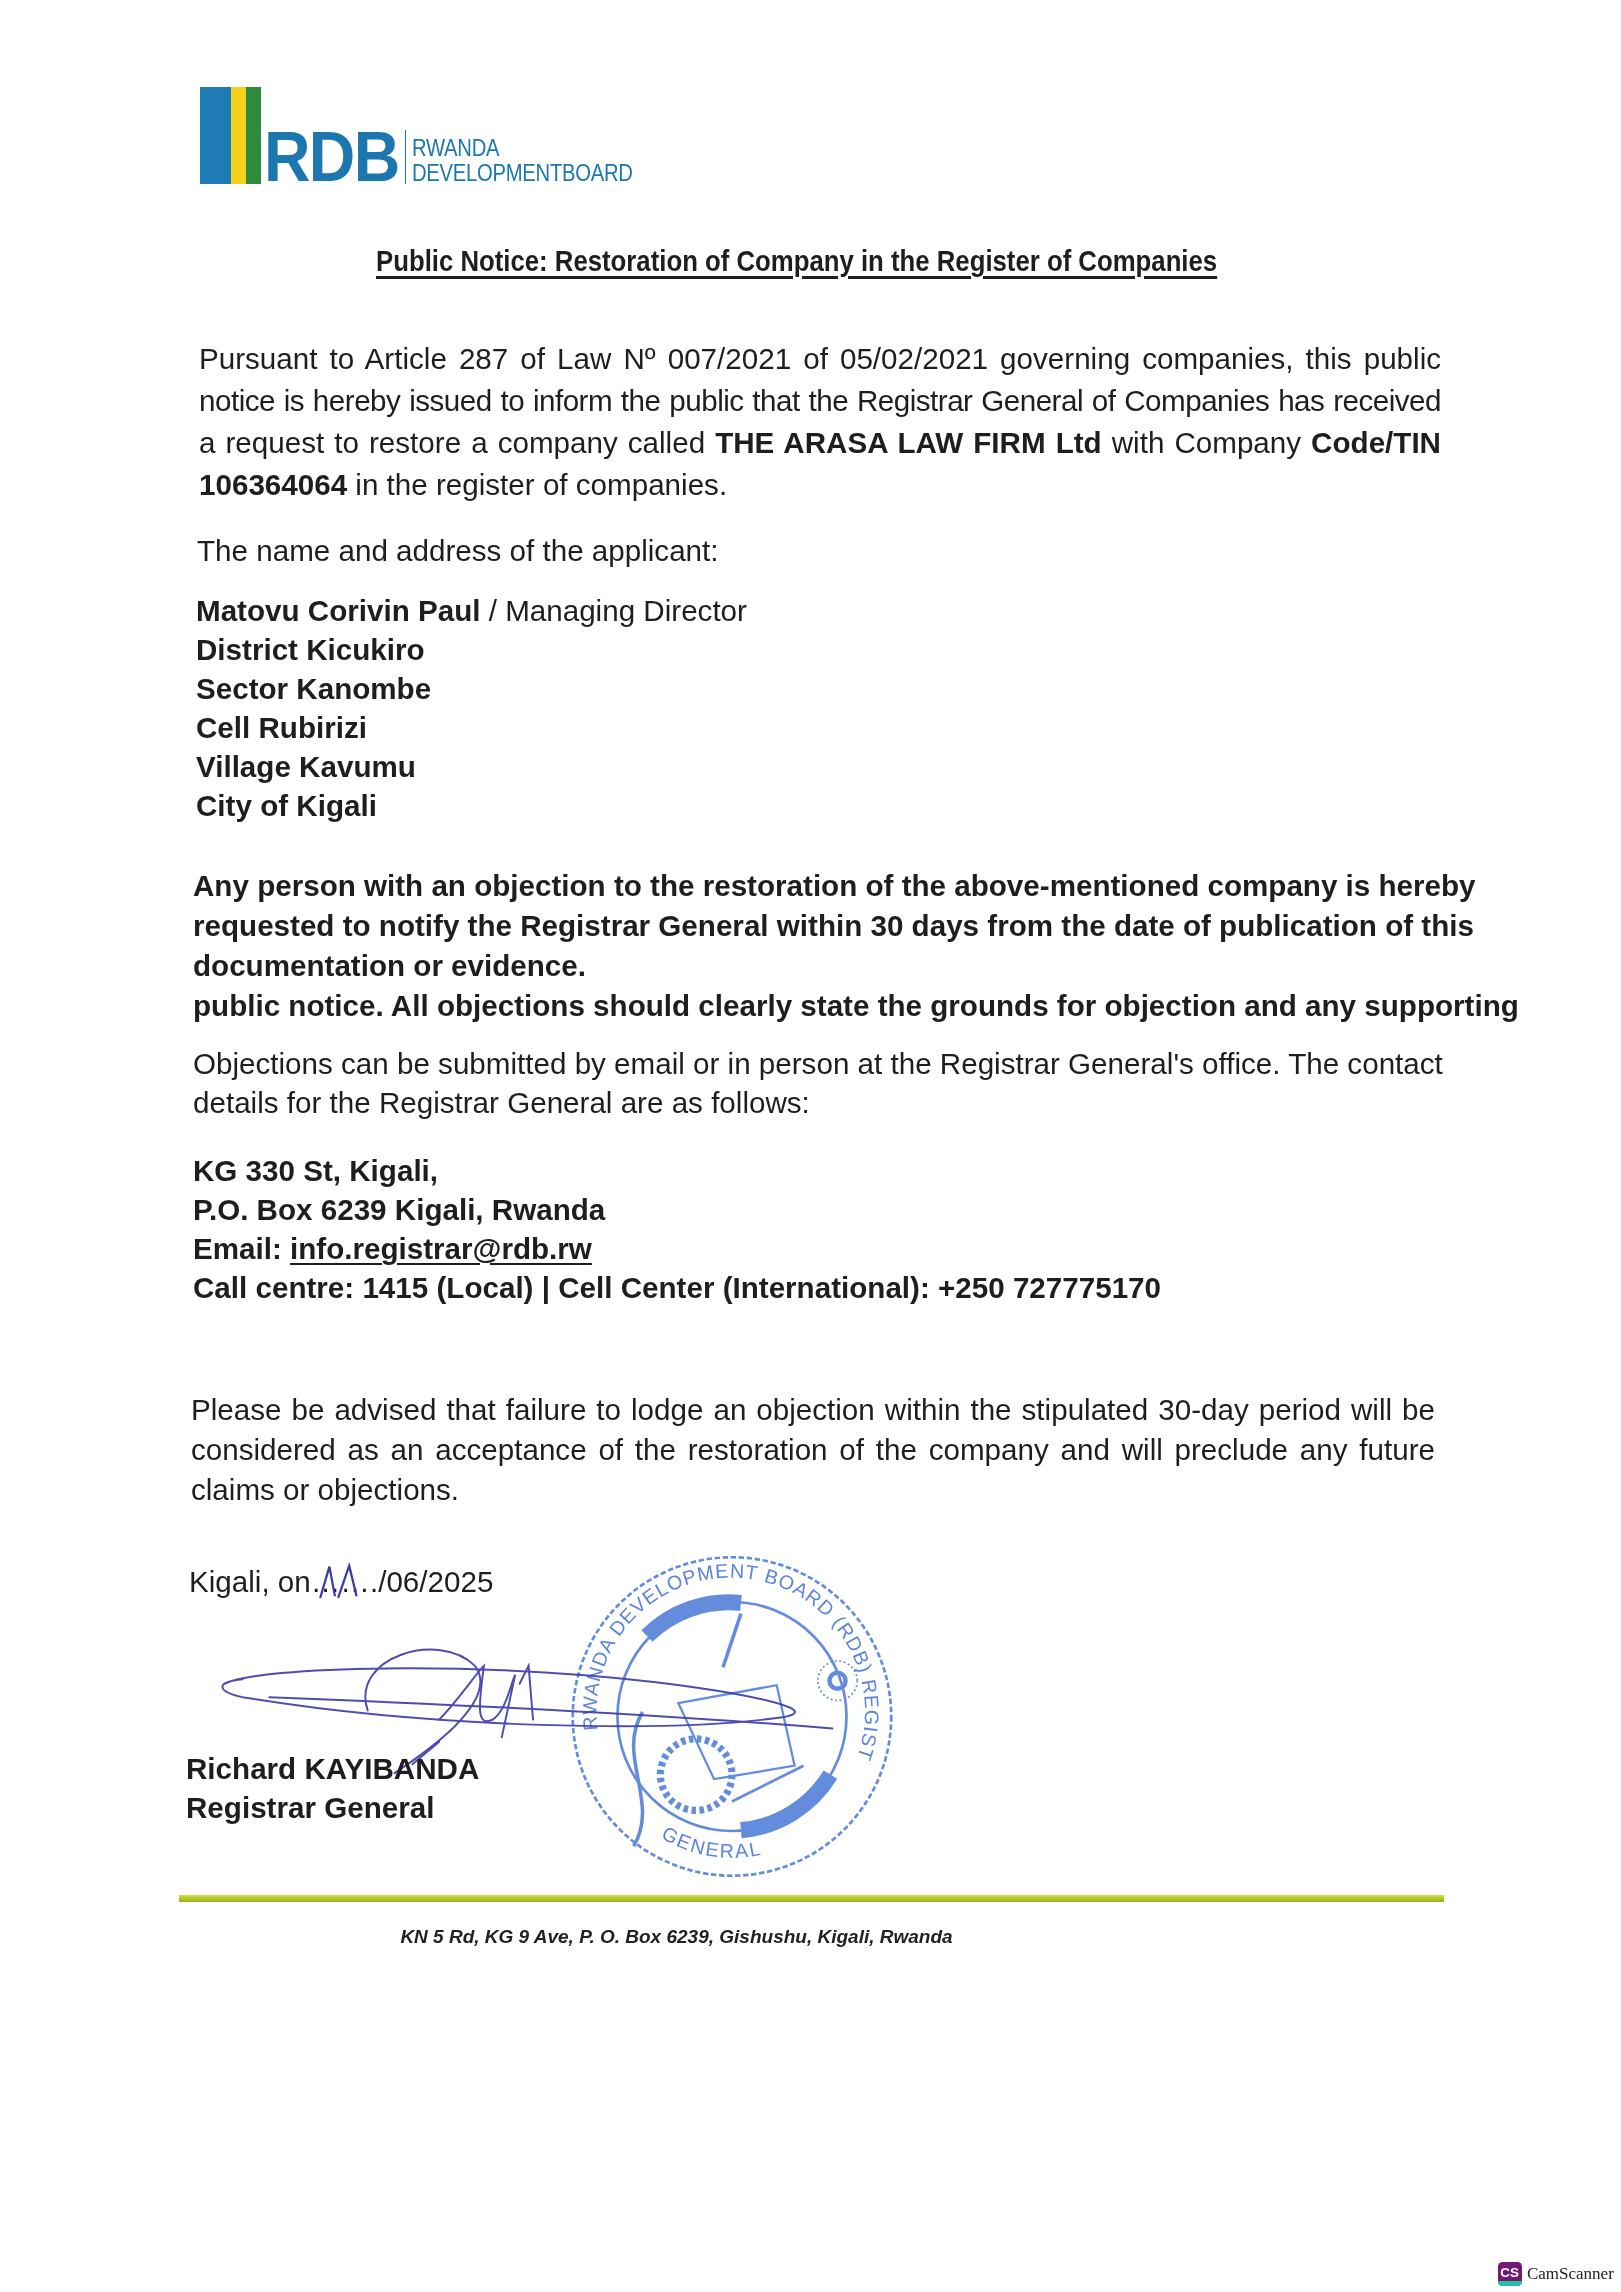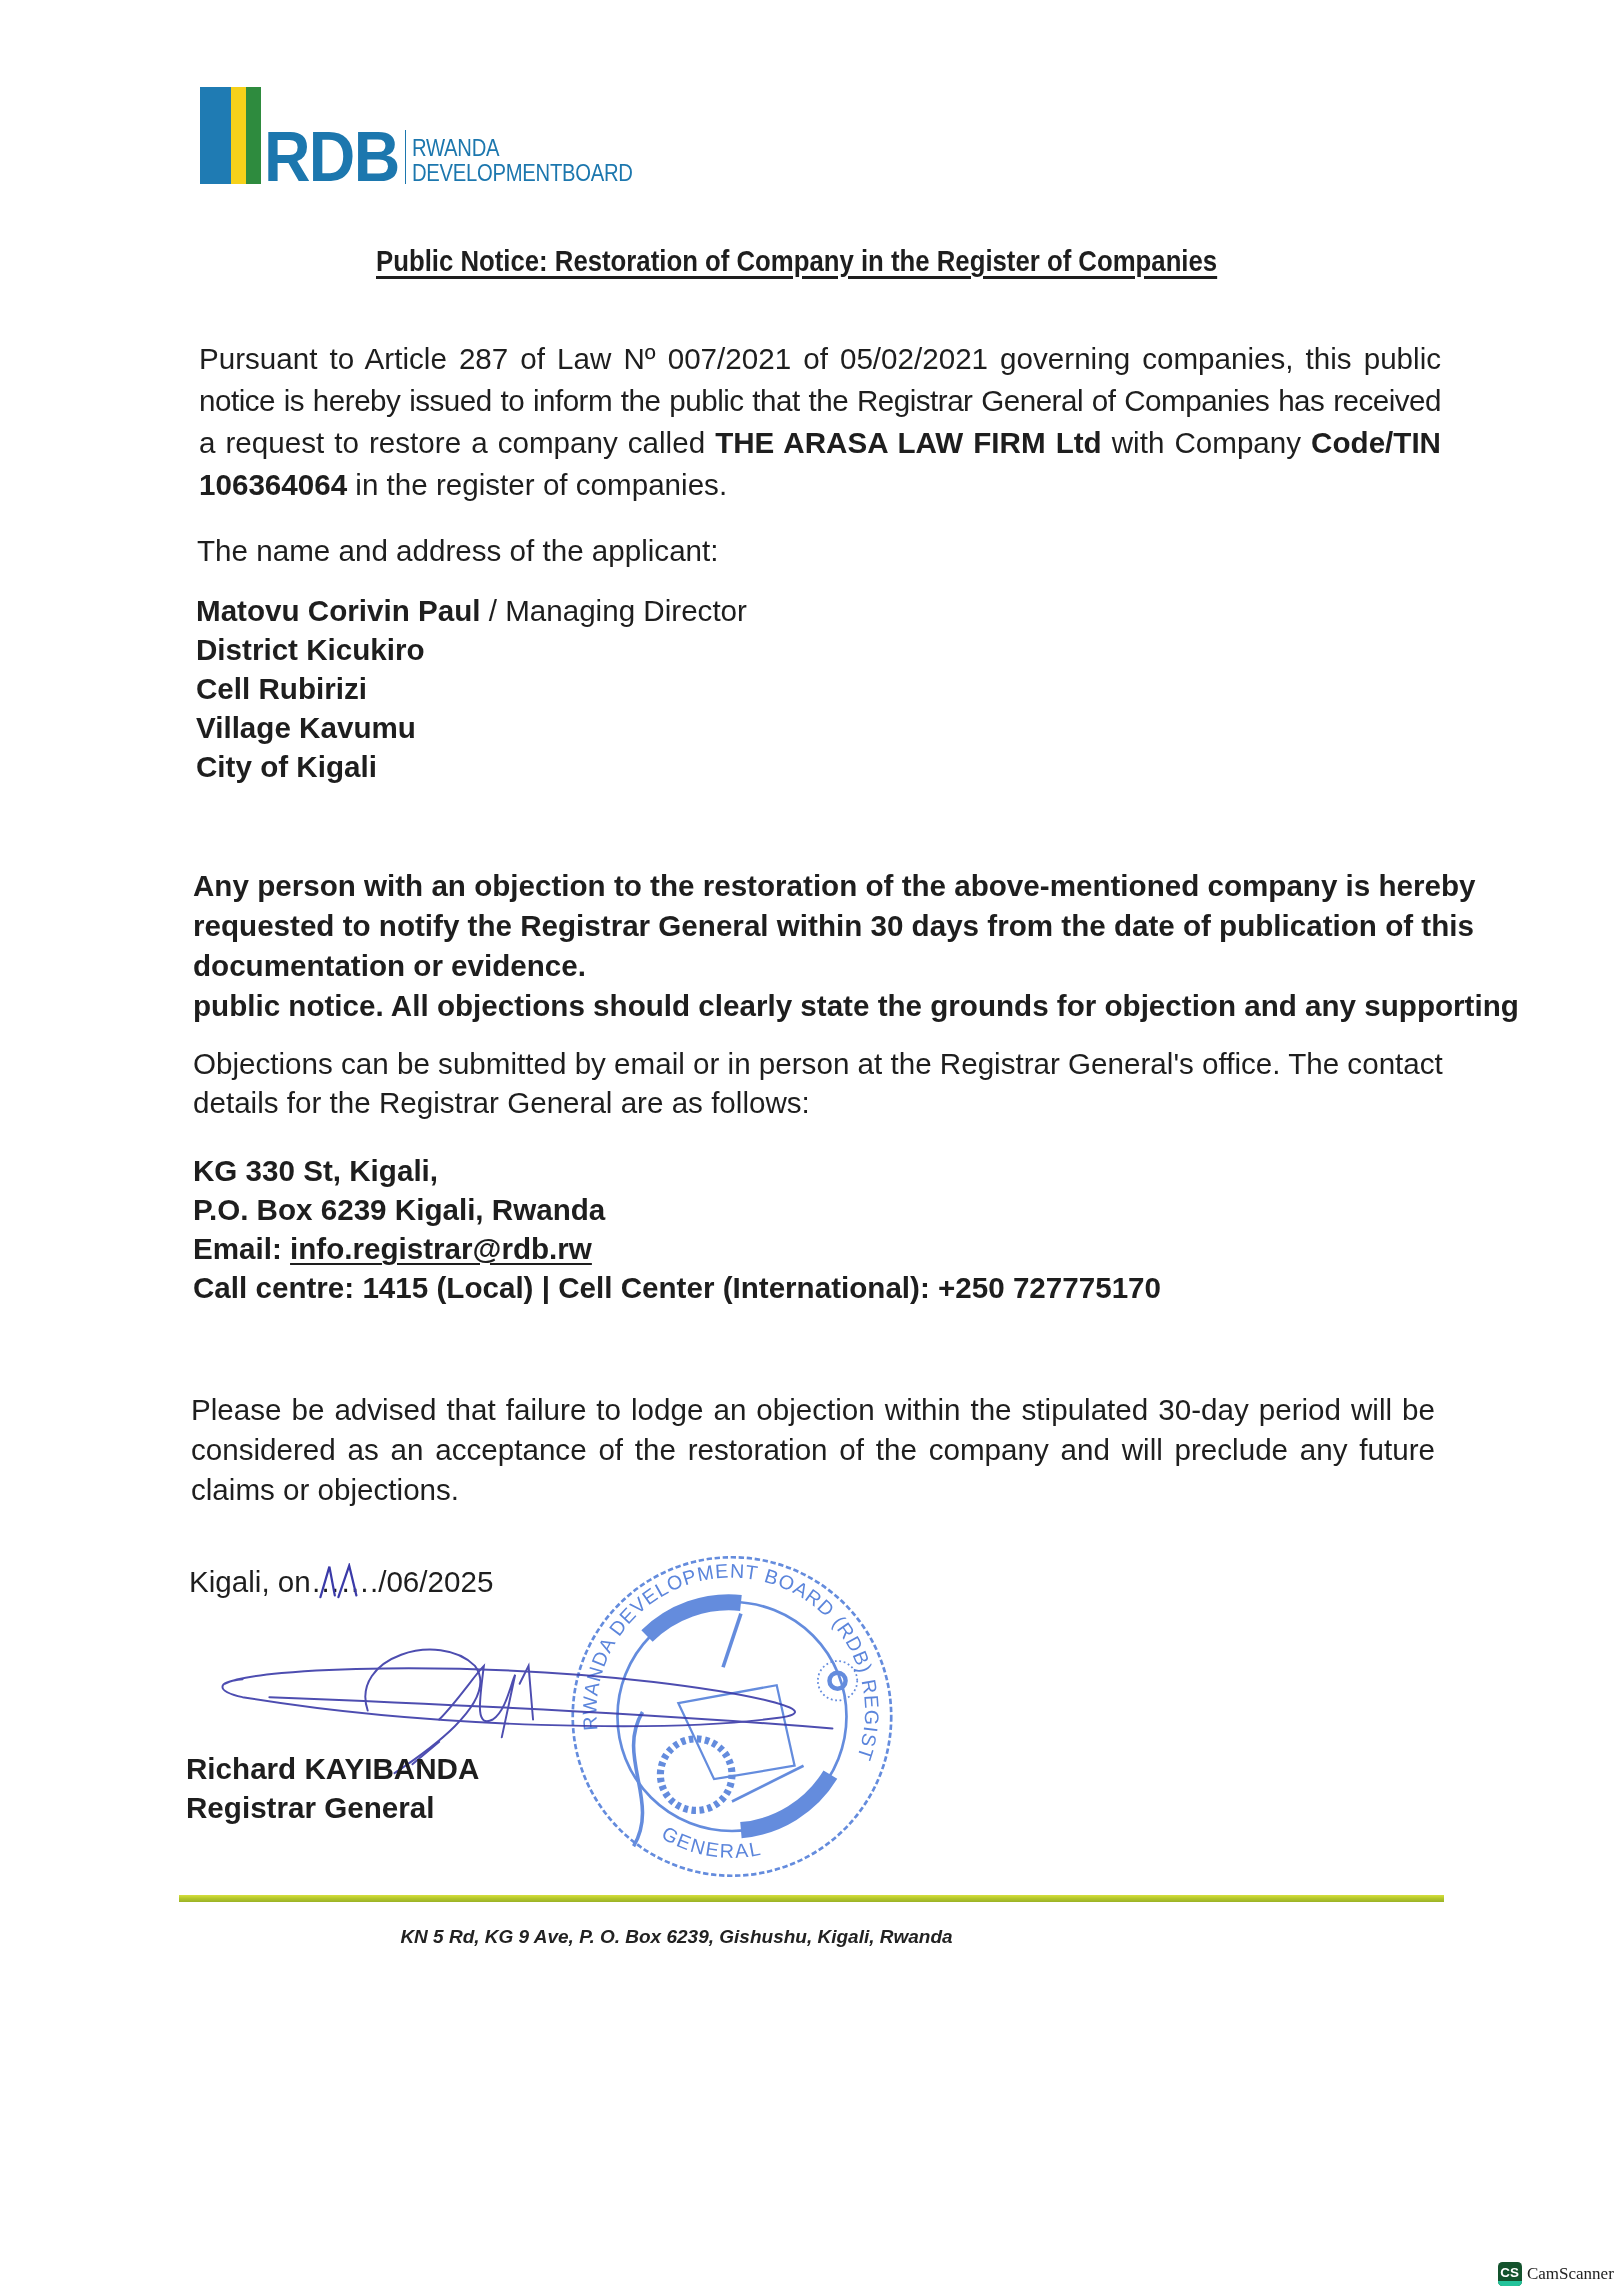--- a/index.html
+++ b/index.html
@@ -31,21 +31,21 @@
   .line-block { position: absolute; font-size: 29.6px; line-height: 39px; white-space: nowrap; }
   .line-block > div { display: block; }
   .email-link { text-decoration: underline; text-decoration-thickness: 1.8px; text-underline-offset: 3.6px; }
 
   .footer-rule { position: absolute; left: 179px; top: 1895px; width: 1265px; height: 7.2px;
                  background: linear-gradient(180deg, #d6df3c 0%, #b3c62a 50%, #9bb228 100%); }
   .footer-address { position: absolute; left: 0; width: 1353px; top: 1926px; text-align: center;
                     font-size: 19px; font-style: italic; font-weight: bold; color: #222; }
 
   .camscanner { position: absolute; right: 7.2px; bottom: 7.2px; display: flex; align-items: center; gap: 5.4px; }
-  .cs-badge { width: 24px; height: 24px; border-radius: 4.5px; background: #14532d; position: relative; color: #fff;
+  .cs-badge { width: 24px; height: 24px; border-radius: 4.5px; background: #701a75; position: relative; color: #fff;
               font-weight: bold; font-size: 13.4px; line-height: 21.5px; text-align: center; overflow: hidden; }
   .cs-badge::after { content: ""; position: absolute; left: 0; right: 0; bottom: 0; height: 4.5px; background: #22c39a; }
   .cs-text { font-family: "Liberation Serif", serif; font-size: 17px; color: #222; }
 
   .signature { position: absolute; left: 206px; top: 1648px; width: 663px; height: 143px; pointer-events: none; }
   .stamp { position: absolute; left: 562px; top: 1551px; width: 331px; height: 331px; pointer-events: none; }
   .handdate { position: absolute; left: 315px; top: 1563px; width: 63px; height: 36px; pointer-events: none; }
 </style>
 </head>
 <body>
@@ -70,20 +70,21 @@
   <span class="ln">Pursuant to Article 287 of Law Nº 007/2021 of 05/02/2021 governing companies, this public</span>
   <span class="ln" style="letter-spacing:-0.5px; word-spacing:-1.8px;">notice is hereby issued to inform the public that the Registrar General of Companies has received</span>
   <span class="ln"><span>a request to restore a company called </span><b>THE ARASA LAW FIRM Ltd</b><span> with Company </span><b>Code/TIN</b></span>
   <span class="ln last"><b>106364064</b><span> in the register of companies.</span></span>
 </div>
 
 <div class="abs" style="left:197px; top:534px; font-size:29.6px;">The name and address of the applicant:</div>
 <div class="line-block" style="left:196px; top:591px; line-height:39px;">
   <div><b>Matovu Corivin Paul</b><span> / Managing Director</span></div>
   <div class="b">District Kicukiro</div>
+  <div class="b">Sector Kanombe</div>
   <div class="b">Cell Rubirizi</div>
   <div class="b">Village Kavumu</div>
   <div class="b">City of Kigali</div>
 </div>
 
 <div class="para" style="left:193px; top:866px; width:1243px; line-height:40px;font-weight:bold;">
   <span class="ln">Any person with an objection to the restoration of the above-mentioned company is hereby</span>
   <span class="ln">requested to notify the Registrar General within 30 days from the date of publication of this</span>
   <span class="ln last">documentation or evidence.</span>
   <span class="ln">public notice. All objections should clearly state the grounds for objection and any supporting</span>

